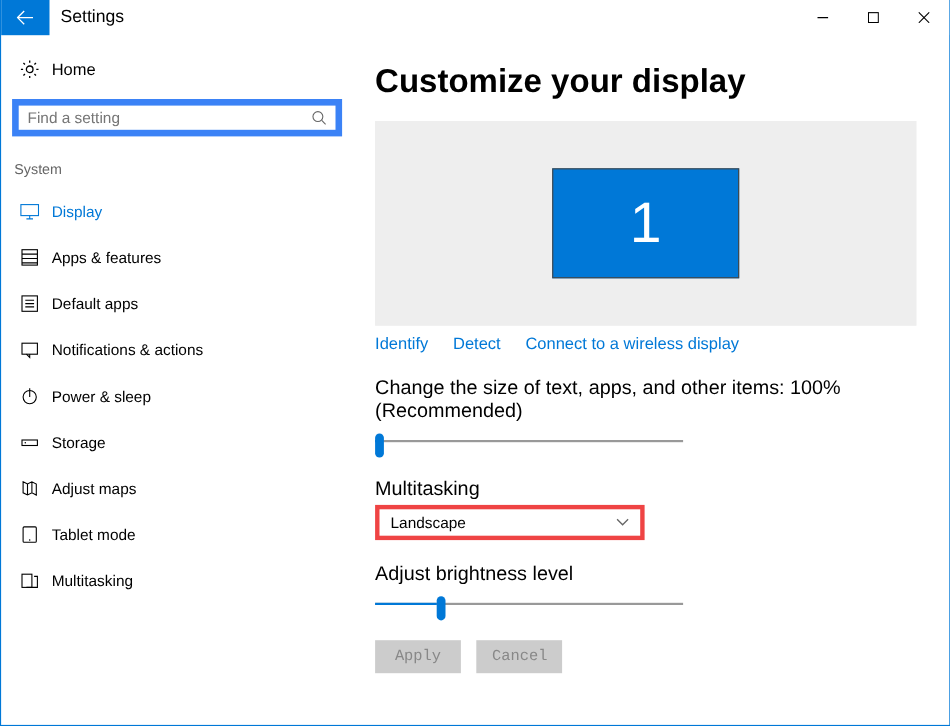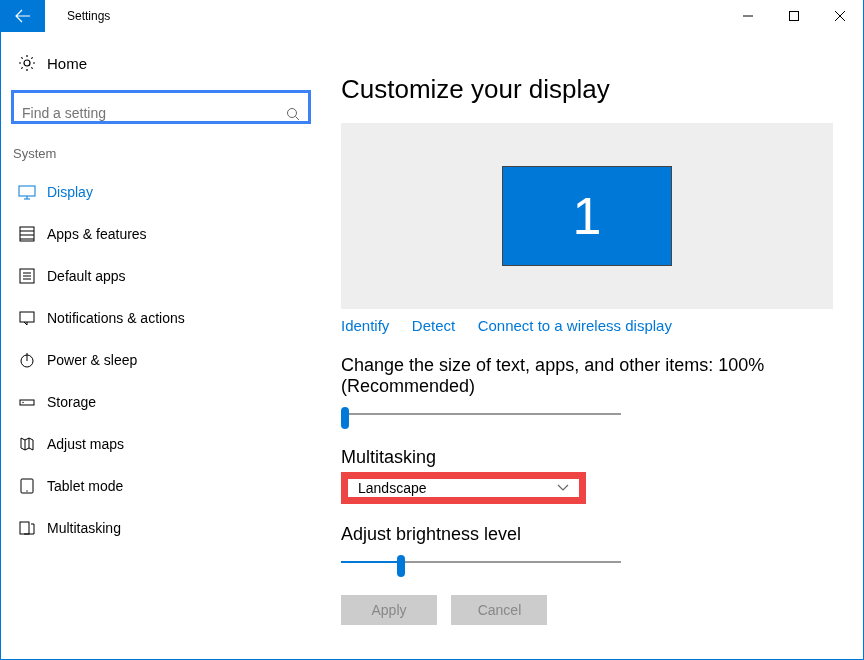--- a/index.html
+++ b/index.html
@@ -1,58 +1,58 @@
 <!DOCTYPE html>
 <html><head>
   <meta charset="utf-8">
   <style>
     * { margin: 0; padding: 0; box-sizing: border-box; font-family: "Segoe UI", sans-serif; }
     body { background: #fff; width: 864px; height: 660px; overflow: hidden; border: 1px solid #0078d7; border-top: none; }
     
     .titlebar { height: 32px; display: flex; align-items: stretch; background: #fff; }
     .back-btn { width: 44px; background: #0078d7; display: flex; align-items: center; justify-content: center; cursor: pointer; }
-    .title { padding-left: 22px; font-size: 12px; display: flex; align-items: center; flex: 1; }
+    .title { padding-left: 10px; font-size: 16px; display: flex; align-items: center; flex: 1; }
     .win-btn { width: 46px; display: flex; align-items: center; justify-content: center; cursor: pointer; font-size: 10px; font-family: "Segoe MDL2 Assets", sans-serif; }
     
     .body { display: flex; height: calc(100% - 32px); }
     
     .sidebar { width: 320px; padding: 22px 0 0 0; }
     .home-row { display: flex; align-items: center; padding: 0 12px 18px 12px; cursor: pointer; }
     .home-row .icon-wrap { width: 28px; display: flex; justify-content: center; }
     .home-row span.label { font-size: 15px; margin-left: 6px; }
     
-    .search { margin: 0 10px 16px 10px; height: 34px; border: 3px solid #3b82f6; display: flex; align-items: flex-end; padding: 0 8px; }
+    .search { margin: 0 10px 16px 10px; height: 34px; border: 6px solid #3b82f6; display: flex; align-items: center; padding: 0 8px; }
     .search input { border: none; outline: none; flex: 1; font-size: 14px; background: transparent; }
     
     .section-label { color: #666; font-size: 13px; padding: 6px 12px 10px 12px; }
     
     .nav-item { display: flex; align-items: center; padding: 12px 12px; cursor: pointer; font-size: 14px; }
     .nav-item.active { color: #0078d7; }
     .nav-item .icon-wrap { width: 28px; display: flex; justify-content: center; }
     .nav-item .label { margin-left: 6px; }
     
     .main { flex: 1; padding: 26px 30px 0 20px; overflow: hidden; }
-    h1 { font-weight: 400; font-size: 26px; margin-bottom: 18px; margin-top: 16px; }
+    h1 { font-weight: 700; font-size: 30px; margin-bottom: 18px; }
     
     .monitor-preview { background: #eee; border: 1px solid #eee; height: 186px; display: flex; align-items: center; justify-content: center; margin-bottom: 8px; }
     .monitor { width: 170px; height: 100px; background: #0078d7; border: 1px solid #444; color: #fff; display: flex; align-items: center; justify-content: center; font-size: 52px; font-weight: 300; }
     
     .link-row { margin-bottom: 20px; }
     .link-row a { color: #0078d7; text-decoration: none; font-size: 15px; margin-right: 18px; cursor: pointer; }
     
     .setting-label { font-size: 18px; margin-bottom: 4px; }
     .slider { position: relative; width: 280px; height: 30px; margin-bottom: 16px; }
     .slider-track { position: absolute; top: 12px; left: 0; right: 0; height: 2px; background: #999; }
     .slider-fill { position: absolute; top: 12px; left: 0; height: 2px; background: #0078d7; }
     .slider-thumb { position: absolute; top: 6px; width: 8px; height: 22px; background: #0078d7; border-radius: 4px; cursor: pointer; }
     
-    .dropdown { width: 245px; height: 32px; border: 7px solid #ef4444; display: flex; align-items: center; padding: 0 10px; font-size: 14px; cursor: pointer; margin-bottom: 20px; justify-content: space-between; }
+    .dropdown { width: 245px; height: 32px; border: 4px solid #ef4444; display: flex; align-items: center; padding: 0 10px; font-size: 14px; cursor: pointer; margin-bottom: 20px; justify-content: space-between; }
     
     .btn-row { margin-bottom: 20px; }
-    .btn { width: 96px; height: 30px; background: #ccc; color: #888; border: none; font-size: 14px; cursor: pointer; margin-right: 10px; }
+    .btn { width: 78px; height: 30px; background: #ccc; color: #888; border: none; font-size: 14px; cursor: pointer; margin-right: 10px; font-family: Liberation Mono, monospace; }
     
     .adv-link { color: #0078d7; font-size: 14.5px; text-decoration: none; cursor: pointer; display: inline-block; }
     .highlight-oval { position: absolute; border: 2.5px solid #d00; border-radius: 20px; width: 196px; height: 36px; margin-top: -28px; margin-left: -8px; pointer-events: none; }
     
     svg { display: block; }
   </style>
 </head>
 <body>
 
 <div class="titlebar">

